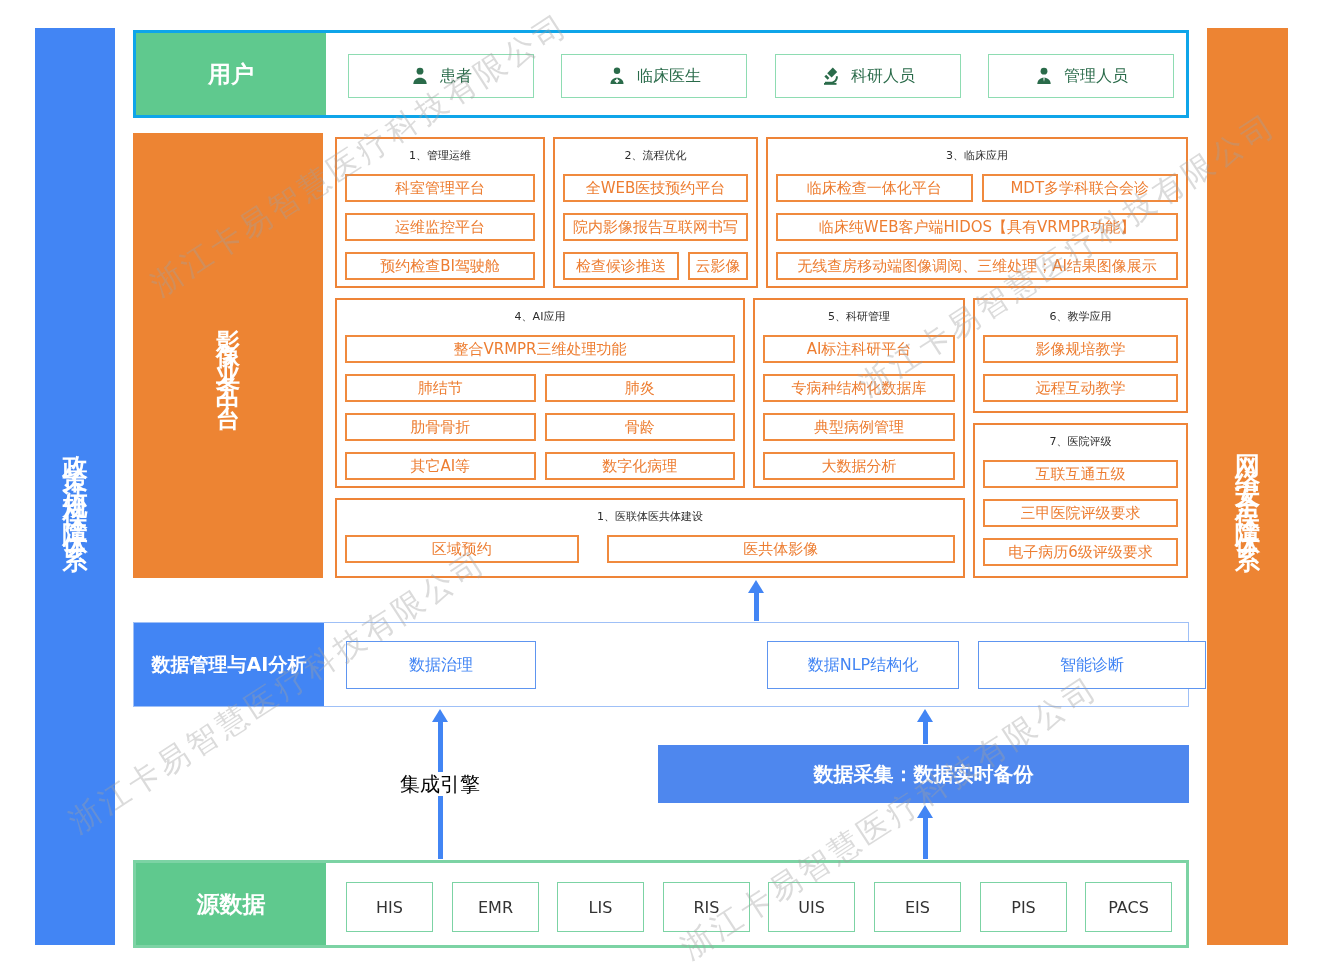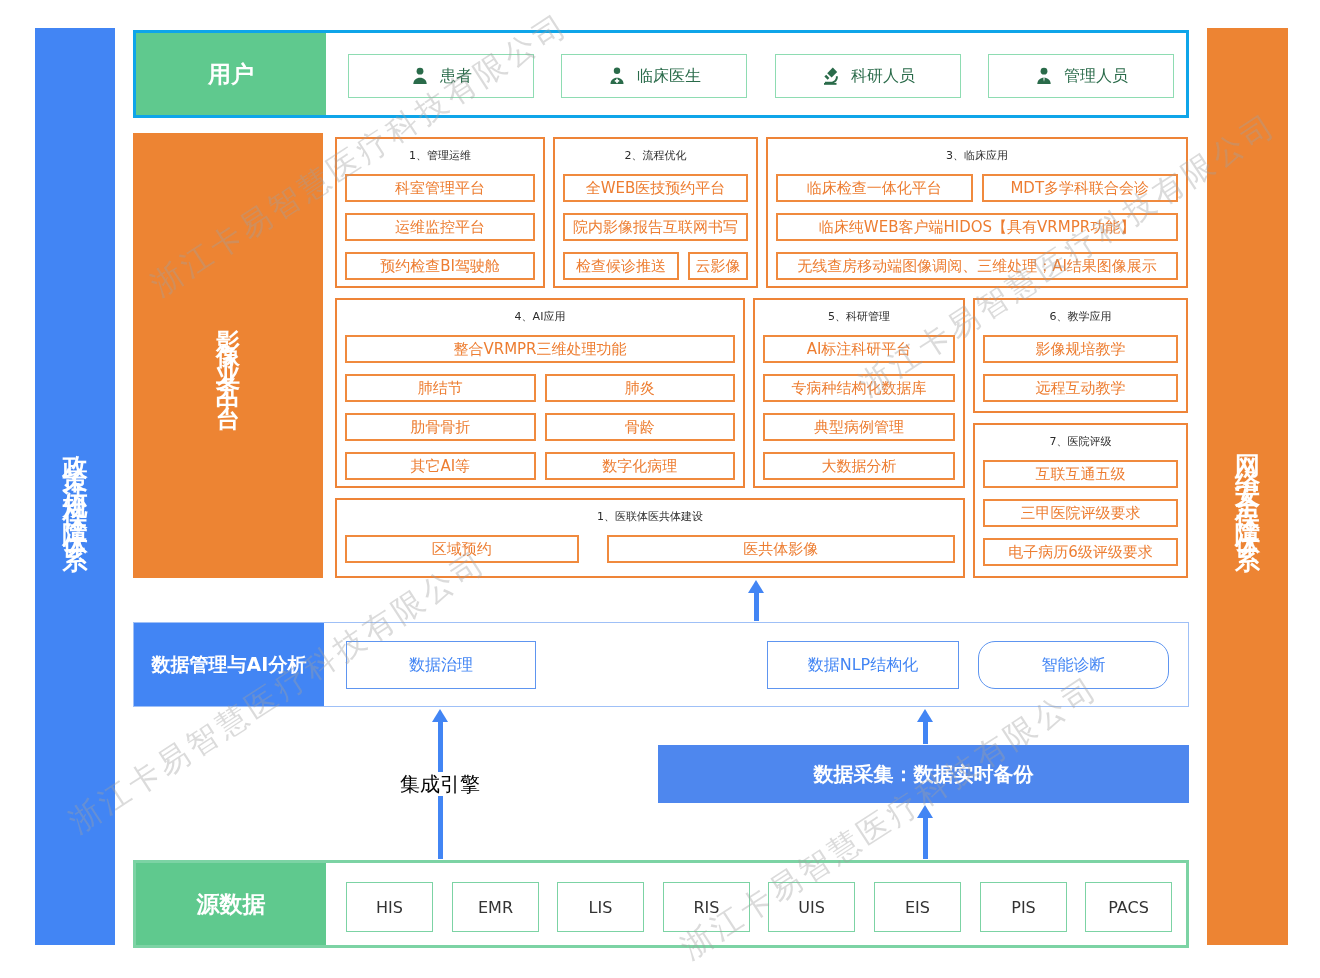--- a/index.html
+++ b/index.html
@@ -202,21 +202,21 @@
     <div class="hrow" style="gap:28px;">
       <div class="obox w2" style="flex:2;">区域预约</div>
       <div class="obox" style="flex:3;">医共体影像</div>
     </div>
   </div>
 
   <div class="row row-blue" style="left:133px; top:622px; width:1056px; height:85px;">
     <div class="row-label lab-blue">数据管理与AI分析</div>
     <div class="dbox" style="left:212px; width:190px;">数据治理</div>
     <div class="dbox" style="left:633px; width:192px;">数据NLP结构化</div>
-    <div class="dbox" style="left:844px; width:191px;border-radius:17px;">智能诊断</div>
+    <div class="dbox" style="left:844px; width:228px;">智能诊断</div>
   </div>
 
   <div class="ahead" style="left:748px; top:580px;"></div>
   <div class="shaft" style="left:754px; top:592px; height:29px;"></div>
 
   <div class="ahead" style="left:432px; top:709px;"></div>
   <div class="shaft" style="left:438px; top:721px; height:138px;"></div>
   <div class="eng-label">集成引擎</div>
 
   <div class="ahead" style="left:917px; top:709px;"></div>

